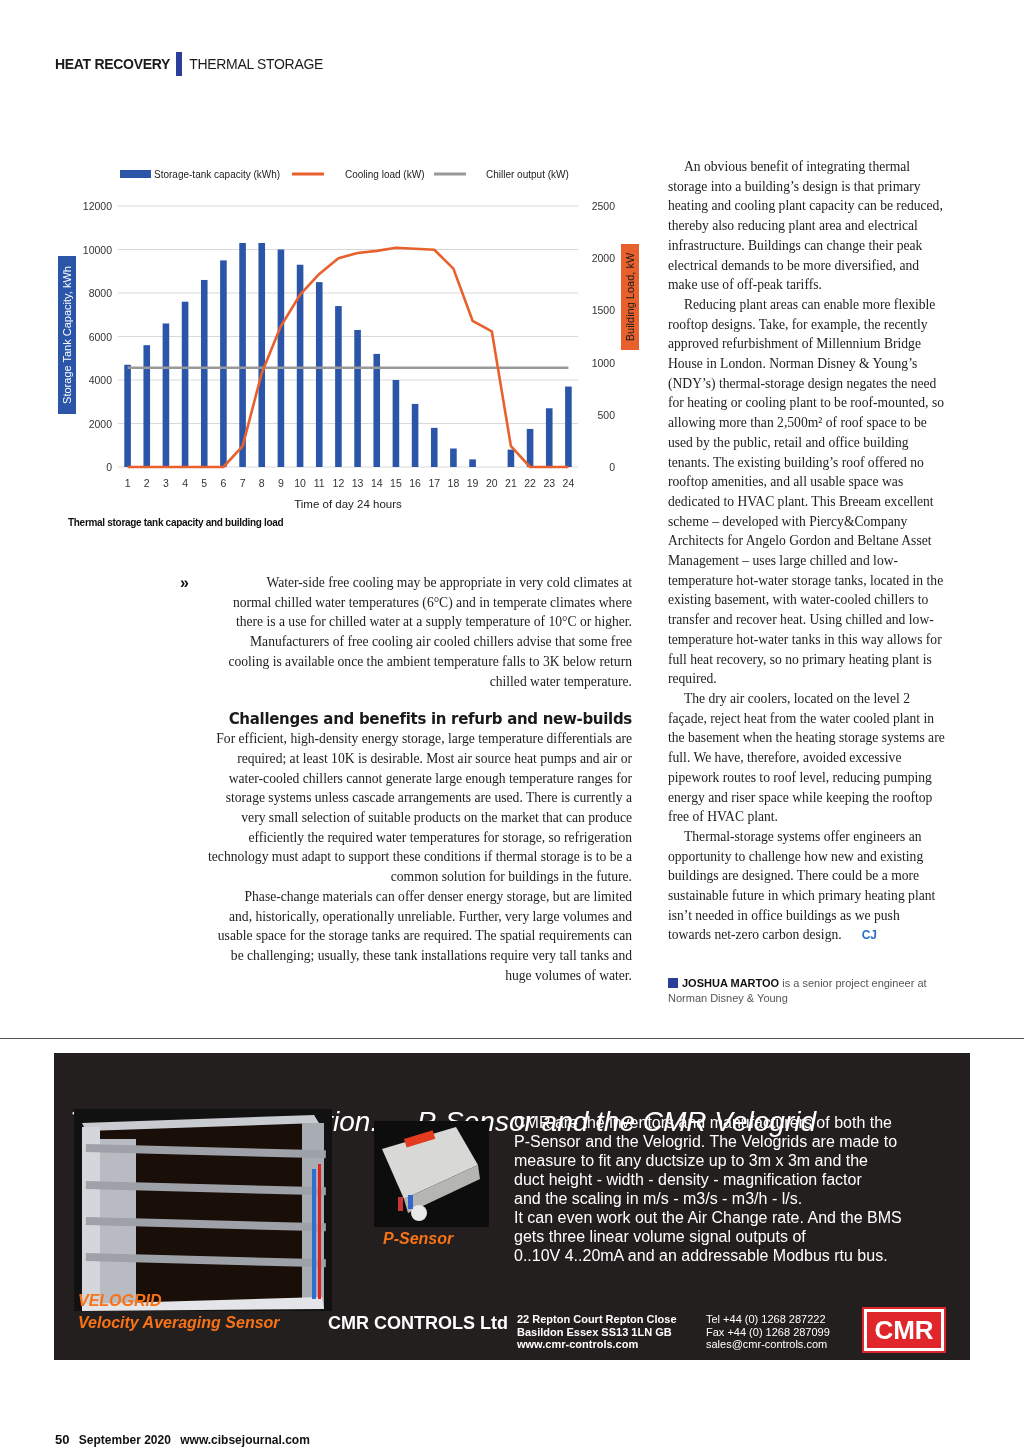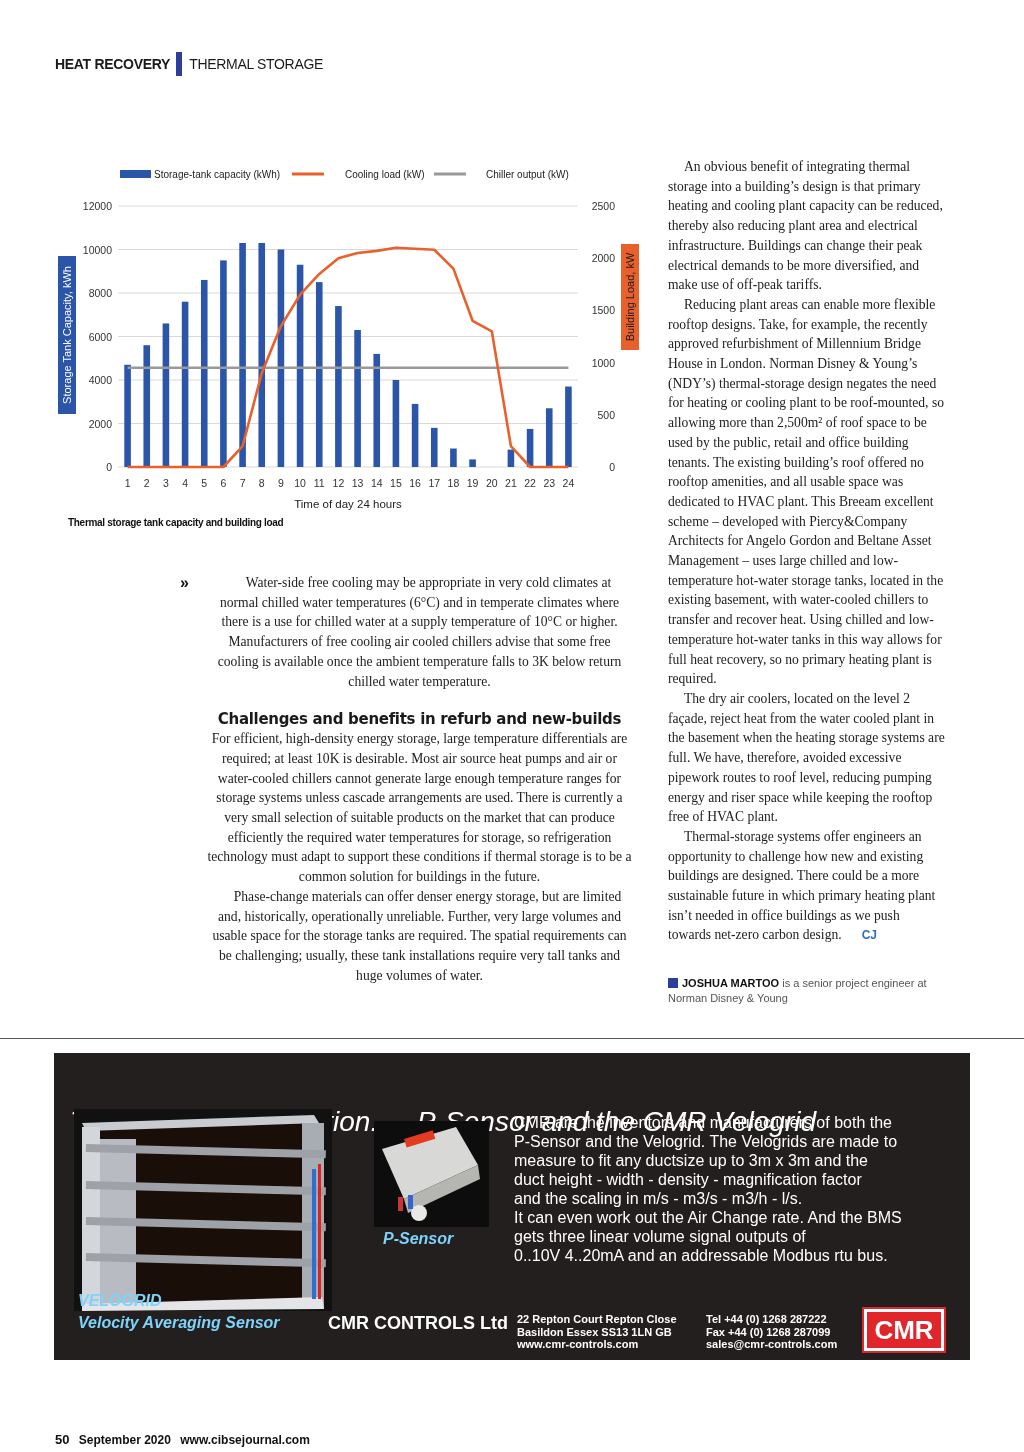--- a/index.html
+++ b/index.html
@@ -6,40 +6,40 @@
   body { width: 1024px; height: 1452px; background: #ffffff; position: relative; overflow: hidden; font-family: "Liberation Serif", serif; color: #222; }
   .abs { position: absolute; }
   .header { left: 55px; top: 52px; display: flex; align-items: center; }
   .header .section { font-family: "Liberation Sans", sans-serif; font-weight: bold; font-size: 14px; color: #1a1a1a; letter-spacing: -0.3px; }
   .header .bar { width: 6px; height: 24px; background: #2b3f9a; margin: 0 7px 0 6px; }
   .header .sub { font-family: "Liberation Sans", sans-serif; font-size: 14px; color: #1a1a1a; letter-spacing: -0.3px; }
 
   #chart { left: 50px; top: 160px; width: 600px; height: 360px; }
   .chart-caption { left: 68px; top: 517px; font-family: "Liberation Sans", sans-serif; font-weight: bold; font-size: 10px; color: #111; letter-spacing: -0.3px; }
 
-  .col-mid { left: 207px; width: 425px; font-size: 13.6px; line-height: 19.7px; text-align: center; }
+  .col-mid { left: 207px; width: 425px; font-size: 13.6px; line-height: 19.7px; text-align: right; }
   .col-right { left: 668px; width: 278px; font-size: 13.6px; line-height: 19.7px; }
   .para-indent { text-indent: 16px; }
   .arrows { left: 180px; top: 574px; font-family: "Liberation Sans", sans-serif; font-weight: bold; font-size: 16px; color: #111; }
   .subhead { font-family: "DejaVu Sans", sans-serif; font-weight: bold; font-size: 15px; color: #1a1a1a; letter-spacing: -0.3px; line-height: 20px; }
   .cj { font-family: "Liberation Sans", sans-serif; font-weight: bold; color: #2b6fc7; font-size: 12px; margin-left: 20px; }
   .byline { left: 668px; top: 976px; width: 290px; font-family: "Liberation Sans", sans-serif; font-size: 11px; line-height: 15px; color: #555; }
   .byline .sq { display: inline-block; width: 10px; height: 10px; background: #2b3f9a; margin-right: 4px; vertical-align: -1px; }
   .byline .name { font-weight: bold; color: #111; }
   .rule { left: 0; top: 1038px; width: 1024px; height: 1px; background: #555; }
 
   .ad { left: 54px; top: 1053px; width: 916px; height: 307px; background: #231f1e; color: #fff; font-family: "Liberation Sans", sans-serif; }
   .ad-title { left: 16px; top: 12px; font-style: italic; font-size: 28px; color: #fff; margin-top: 41px; }
   .velogrid-img { left: 20px; top: 56px; width: 258px; height: 202px; background: #111; overflow: hidden; }
   .psensor-img { left: 320px; top: 68px; width: 115px; height: 106px; background: #0d0d0d; }
-  .ad-caption { font-style: italic; font-weight: bold; font-size: 16px; color: #7dd3fc; }
+  .ad-caption { font-style: italic; font-weight: bold; font-size: 16px; color: #f97316; }
   .ad-body { left: 460px; top: 60px; width: 450px; font-size: 16px; line-height: 19px; color: #fff; }
   .ad-company { left: 274px; top: 260px; font-weight: bold; font-size: 18px; color: #fff; }
   .ad-addr { left: 463px; top: 260px; font-weight: bold; font-size: 11px; line-height: 12.5px; color: #fff; }
-  .ad-contact { left: 652px; top: 260px; font-weight: bold; font-size: 11px; line-height: 12.5px; color: #fff; }
+  .ad-contact { left: 652px; top: 260px; font-weight: normal; font-size: 11px; line-height: 12.5px; color: #fff; }
   .cmr-logo { left: 810px; top: 256px; width: 80px; height: 42px; background: #e0262b; border: 3px solid #fff; outline: 2px solid #e0262b; display: flex; align-items: center; justify-content: center; font-weight: bold; font-size: 26px; color: #fff; }
 
   .footer { left: 55px; top: 1432px; font-family: "Liberation Sans", sans-serif; font-size: 12px; color: #111; }
   .footer .num { font-weight: bold; font-size: 13px; margin-right: 6px; margin-top: 32px; }
   .footer .bold { font-weight: bold; }
 </style>
 </head>
 <body>
 
 <div class="abs header">

